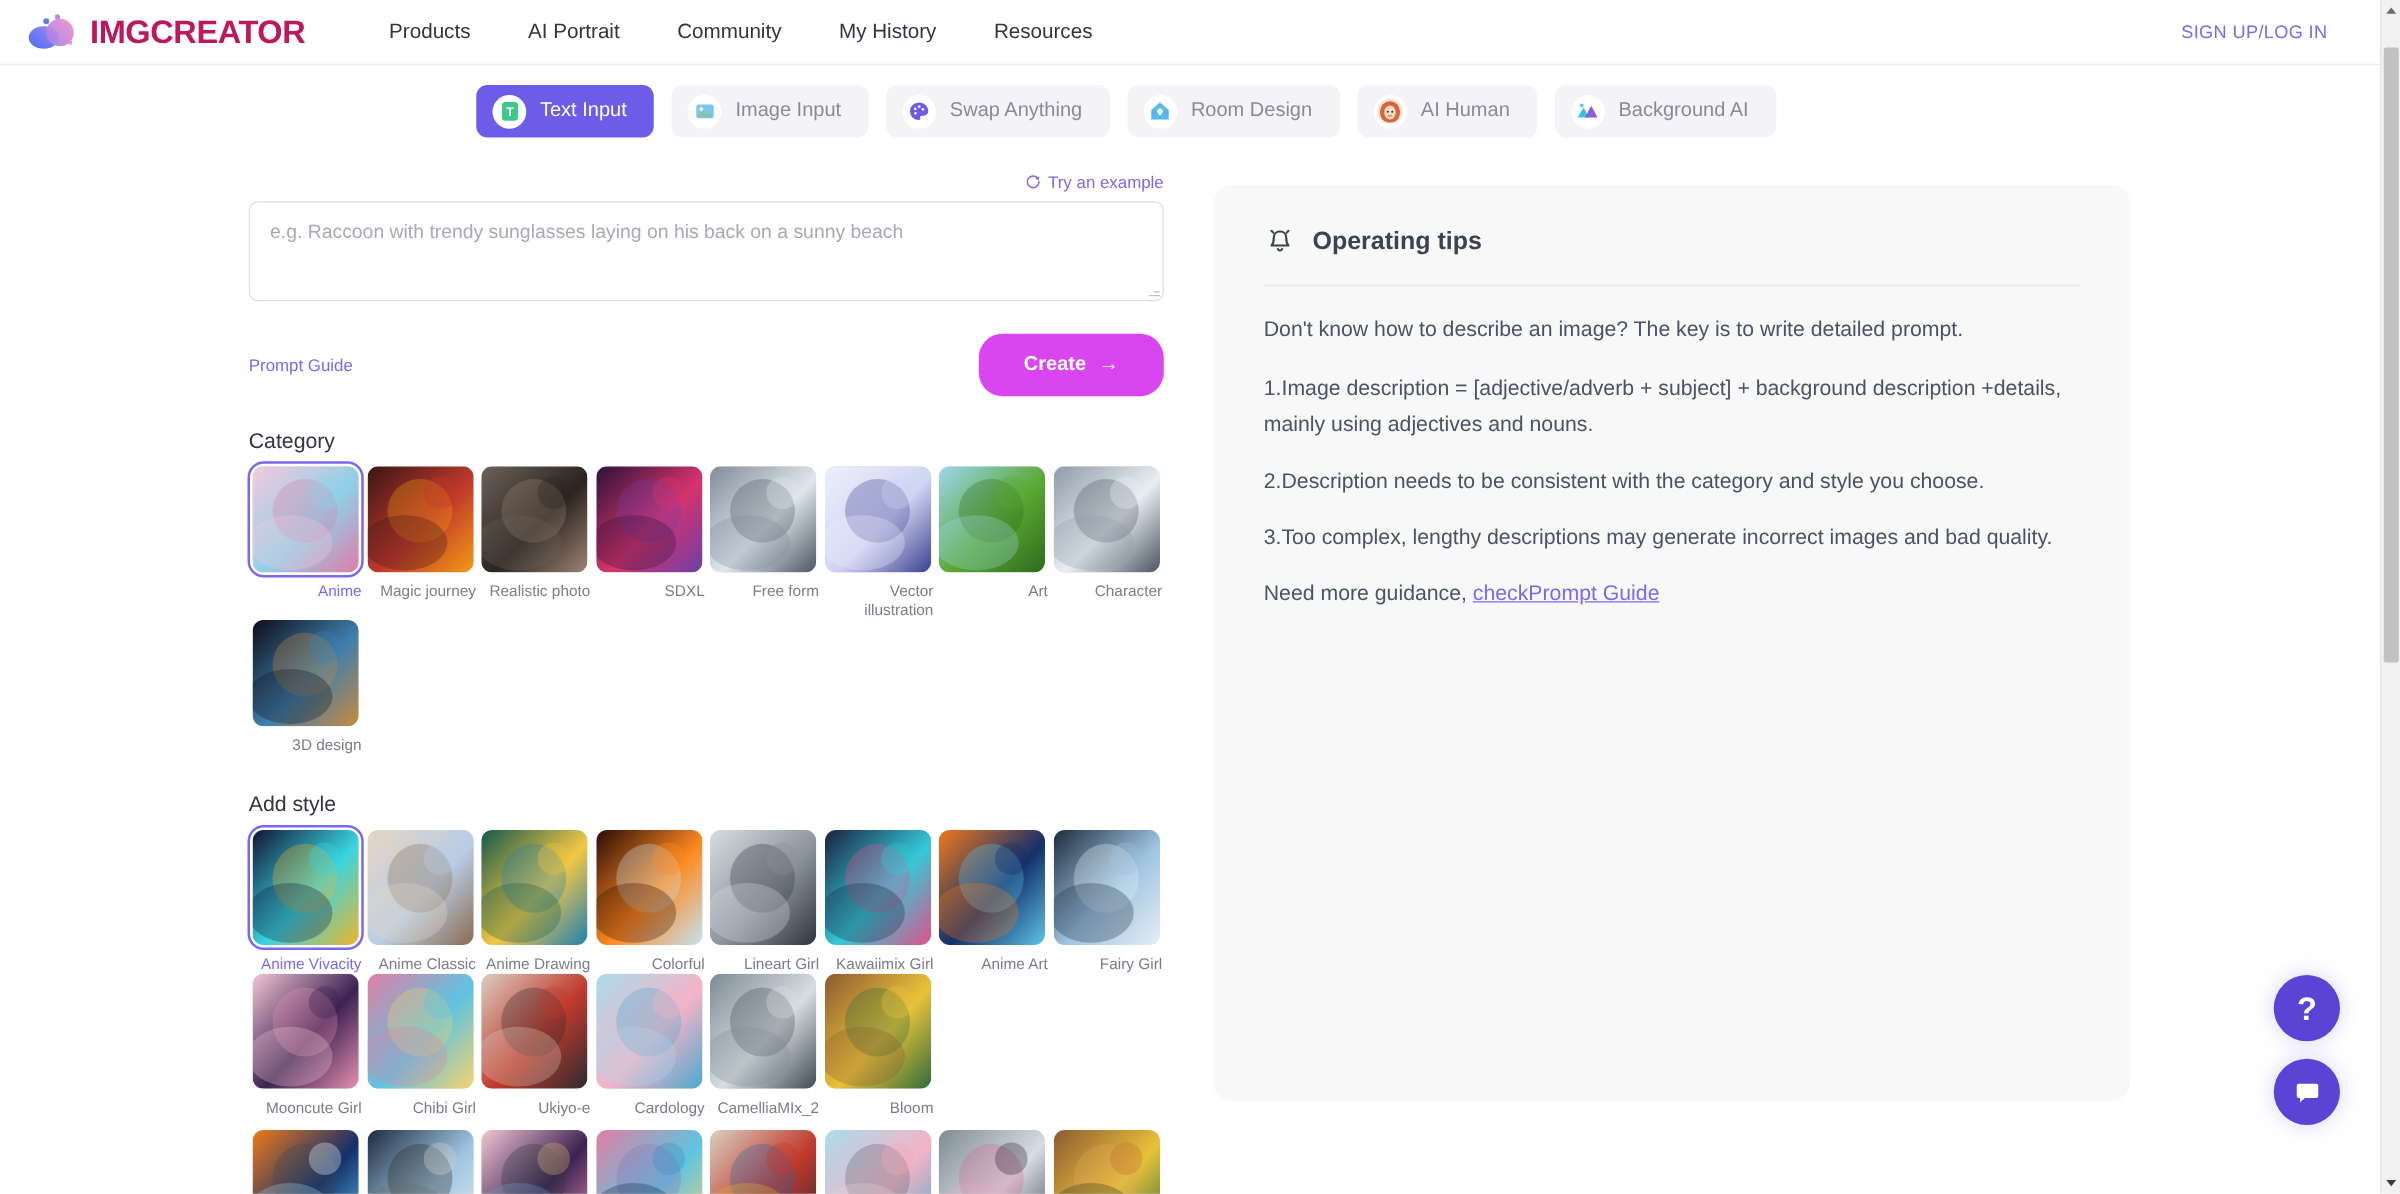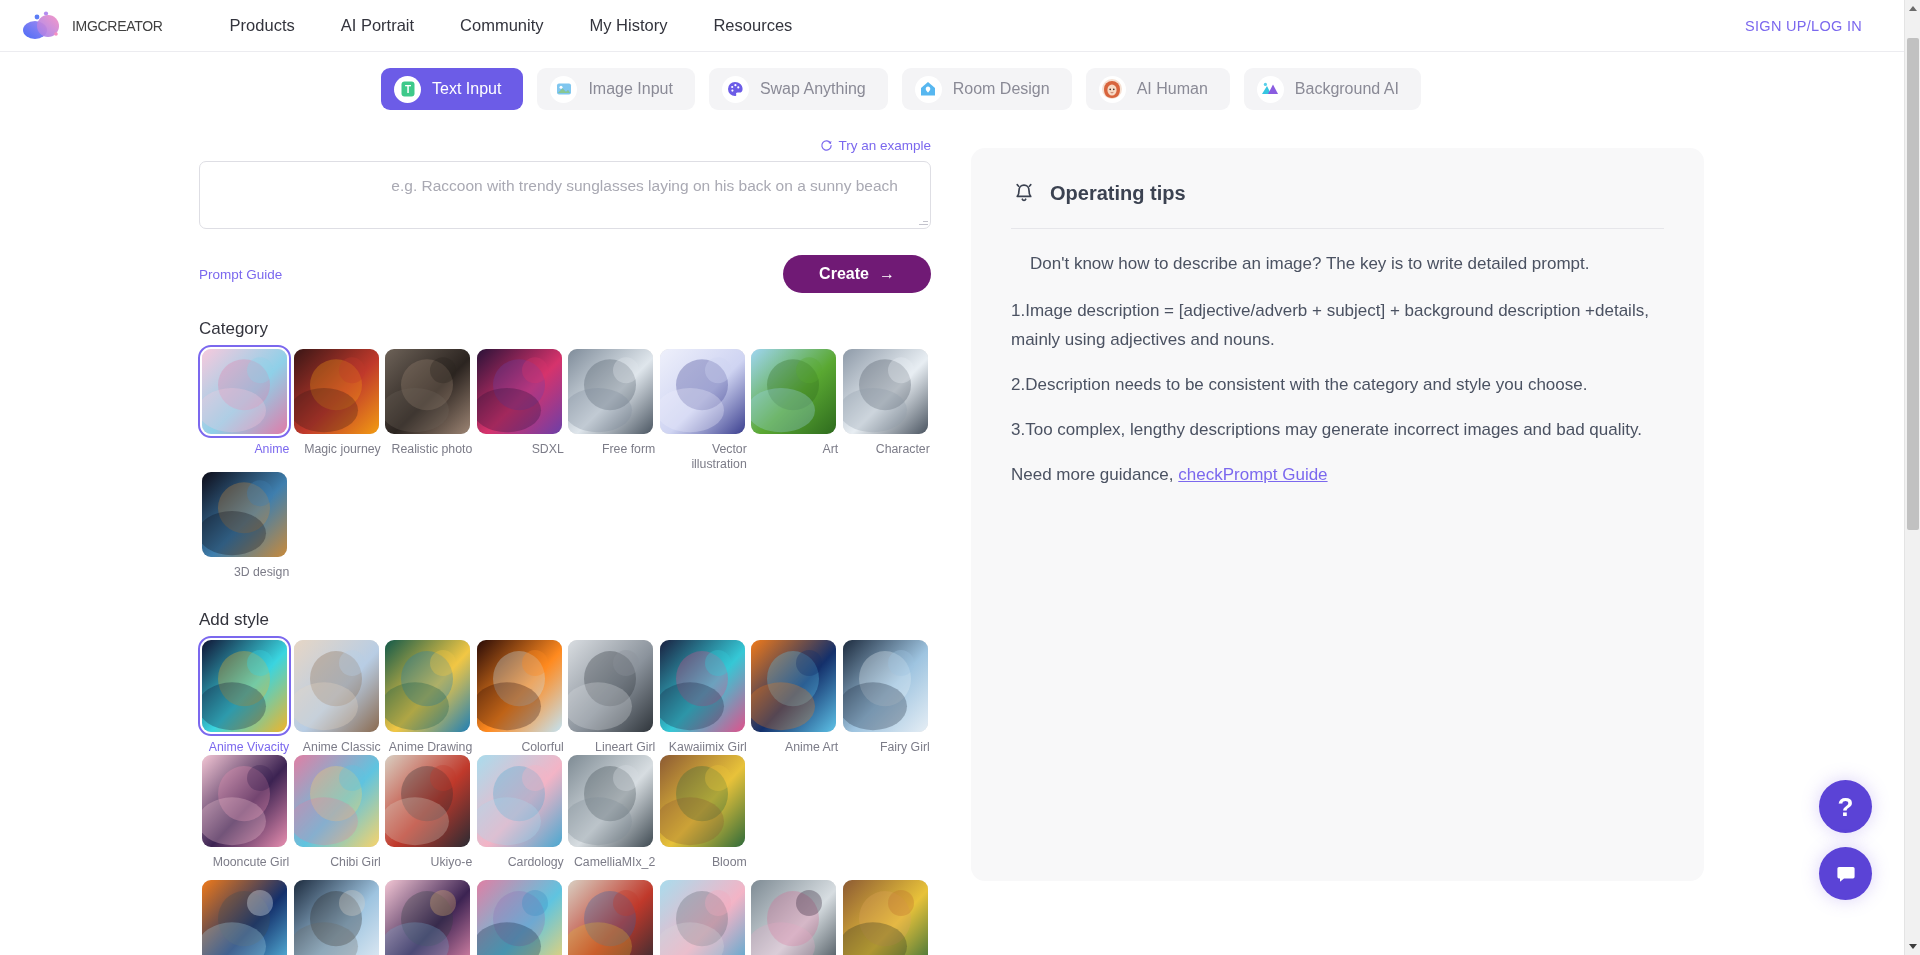--- a/index.html
+++ b/index.html
@@ -25,22 +25,22 @@
     border-bottom: 1px solid #ececf0;
     display: flex; align-items: center;
     z-index: 20;
   }
   .logo-wrap {
     display: flex; align-items: center; gap: 8px;
     margin-left: 22px;
   }
   .logo-mark { width: 42px; height: 32px; display: block; }
   .logo-text {
-    font-size: 14px; font-weight: 400; letter-spacing: -0.3px;
-    color: #404040;
+    font-size: 26px; font-weight: 700; letter-spacing: -0.3px;
+    color: #be185d;
     font-family: "Liberation Sans", sans-serif;
   }
   .nav {
     display: flex; align-items: center; gap: 0; margin-left: 44px; justify-content: flex-end;
   }
   .nav-item {
     font-size: 16.5px; color: #33343d;
     padding: 6px 23px; cursor: pointer; white-space: nowrap;
   }
   .signin {
@@ -86,26 +86,25 @@
     display: flex; justify-content: flex-end; align-items: center;
     gap: 5px; margin-bottom: 8px; text-align: center;
   }
   .try-link {
     font-size: 13.5px; color: #7b68ee; cursor: pointer;
   }
   .refresh-ico { width: 13px; height: 13px; display: block; }
 
   .prompt-box {
     position: relative;
-    width: 732px; height: 68px;
+    width: 732px; height: 80px;
     border: 1px solid #dedee4;
     border-radius: 7px;
     background: #fff;
-    padding: 14px 32px;
-    text-align: right;
+    padding: 14px 16px;
   }
   .prompt-ph {
     font-size: 15.5px; color: #a9a9b3; line-height: 20px;
     user-select: none;
   }
   .resize-grip {
     position: absolute; right: 2px; bottom: 2px;
     width: 10px; height: 10px;
   }
   .resize-grip i {
@@ -115,22 +114,22 @@
   }
 
   .actions-row {
     display: flex; align-items: center; justify-content: space-between;
     margin-top: 26px;
   }
   .prompt-guide {
     font-size: 13.5px; color: #7b68ee; cursor: pointer;
   }
   .create-btn {
-    width: 148px; height: 38px;
-    background: #701a75;
+    width: 148px; height: 50px;
+    background: #d946ef;
     border-radius: 19px;
     color: #fff;
     font-size: 16px; font-weight: 700;
     display: flex; align-items: center; justify-content: center;
     gap: 10px;
     cursor: pointer;
     border: none;
     font-family: "Liberation Sans", sans-serif;
   }
 
@@ -190,21 +189,21 @@
     font-size: 20px; font-weight: 700; color: #3b4251;
     font-family: "Liberation Sans", sans-serif;
   }
   .tips-rule {
     height: 1px; background: #e6e6ea; margin: 22px 0 20px 0;
   }
   .tips p {
     font-size: 17px; line-height: 29px; color: #4b5262;
     margin-bottom: 16px;
   }
-  .tips p.lead { margin-bottom: 18px; margin-left: 19px; }
+  .tips p.lead { margin-bottom: 18px; }
   .tips a.guide {
     color: #7b68ee; text-decoration: underline; cursor: pointer;
   }
 
   
   .fab {
     position: absolute;
     width: 53px; height: 53px;
     border-radius: 50%;
     background: #5b43d6;

